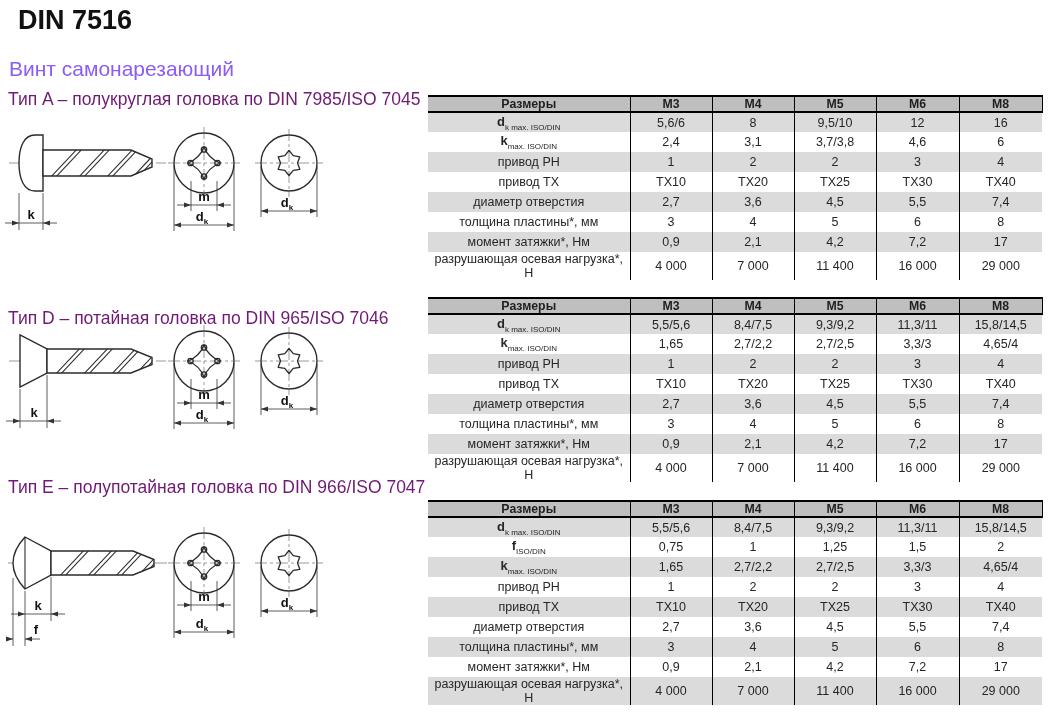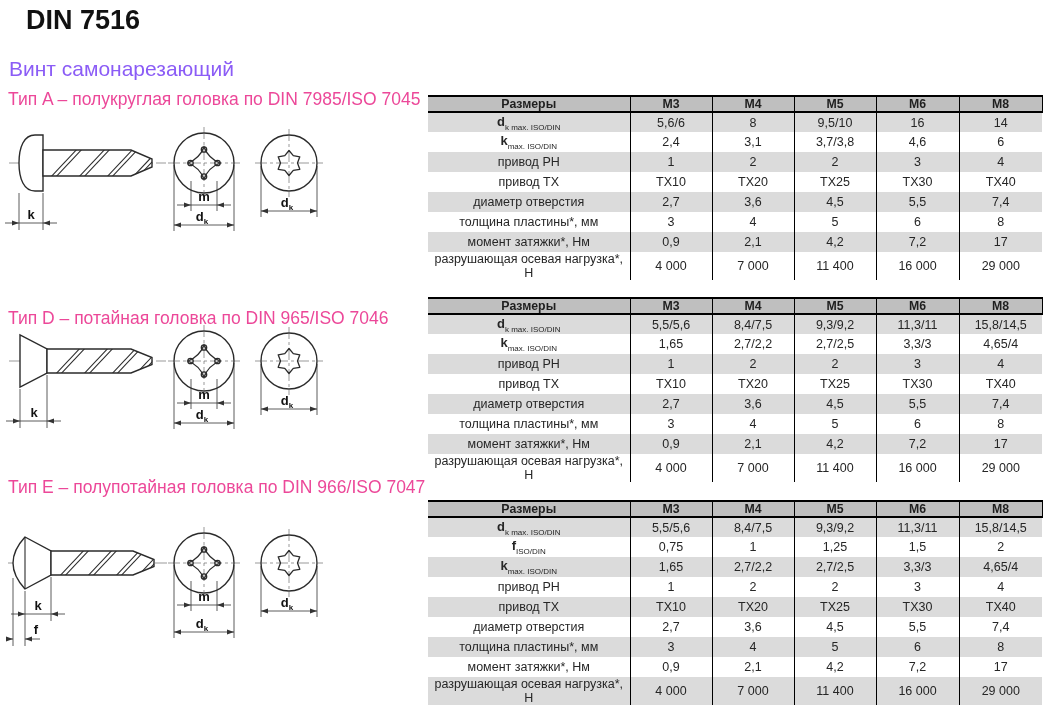--- a/index.html
+++ b/index.html
@@ -1,23 +1,23 @@
 <!DOCTYPE html>
 <html><head>
 <meta charset="utf-8">
 <style>
   * { margin:0; padding:0; box-sizing:border-box; }
   html,body { background:#ffffff; }
   .page {
     position:relative; width:1053px; height:717px; background:#fff;
     font-family:"Liberation Sans", sans-serif; color:#1a1a1a; overflow:hidden;
   }
-  .title { position:absolute; left:26px; top:5px; font-size:27px; font-weight:bold; color:#111; letter-spacing:0px; }
+  .title { position:absolute; left:18px; top:5px; font-size:27px; font-weight:bold; color:#111; letter-spacing:0px; }
   .subtitle { position:absolute; left:9px; top:57px; font-size:21px; font-weight:400; color:#8b5cf6; }
-  .caption { position:absolute; left:8px; font-size:17.5px; font-weight:400; color:#ec4899; white-space:nowrap; }
+  .caption { position:absolute; left:8px; font-size:17.5px; font-weight:400; color:#701a75; white-space:nowrap; }
 
   table.spec { position:absolute; left:428px; border-collapse:collapse; table-layout:fixed; }
   table.spec th, table.spec td { padding:0 2px; text-align:center; vertical-align:middle; overflow:hidden; }
   table.spec thead tr { height:14px; }
   table.spec tbody tr { height:20px;margin-left:24px; }
   table.spec thead th {
     background:#bfbfbf; font-size:12.3px; font-weight:bold; color:#1f1f1f;
     border-top:2px solid #000; border-bottom:2px solid #000;
   }
   table.spec thead th + th { border-left:1px solid #000; }
@@ -136,22 +136,22 @@
       <th>M6</th>
       <th>M8</th>
     </tr>
       </thead>
     <tbody>
         <tr class="shade">
           <td class="lbl"><span class="sym">d</span><sub>k max. ISO/DIN</sub></td>
           <td>5,6/6</td>
           <td>8</td>
           <td>9,5/10</td>
+          <td>12</td>
           <td>16</td>
-          <td>14</td>
         </tr>
         <tr>
           <td class="lbl"><span class="sym">k</span><sub>max. ISO/DIN</sub></td>
           <td>2,4</td>
           <td>3,1</td>
           <td>3,7/3,8</td>
           <td>4,6</td>
           <td>6</td>
         </tr>
         <tr class="shade">

